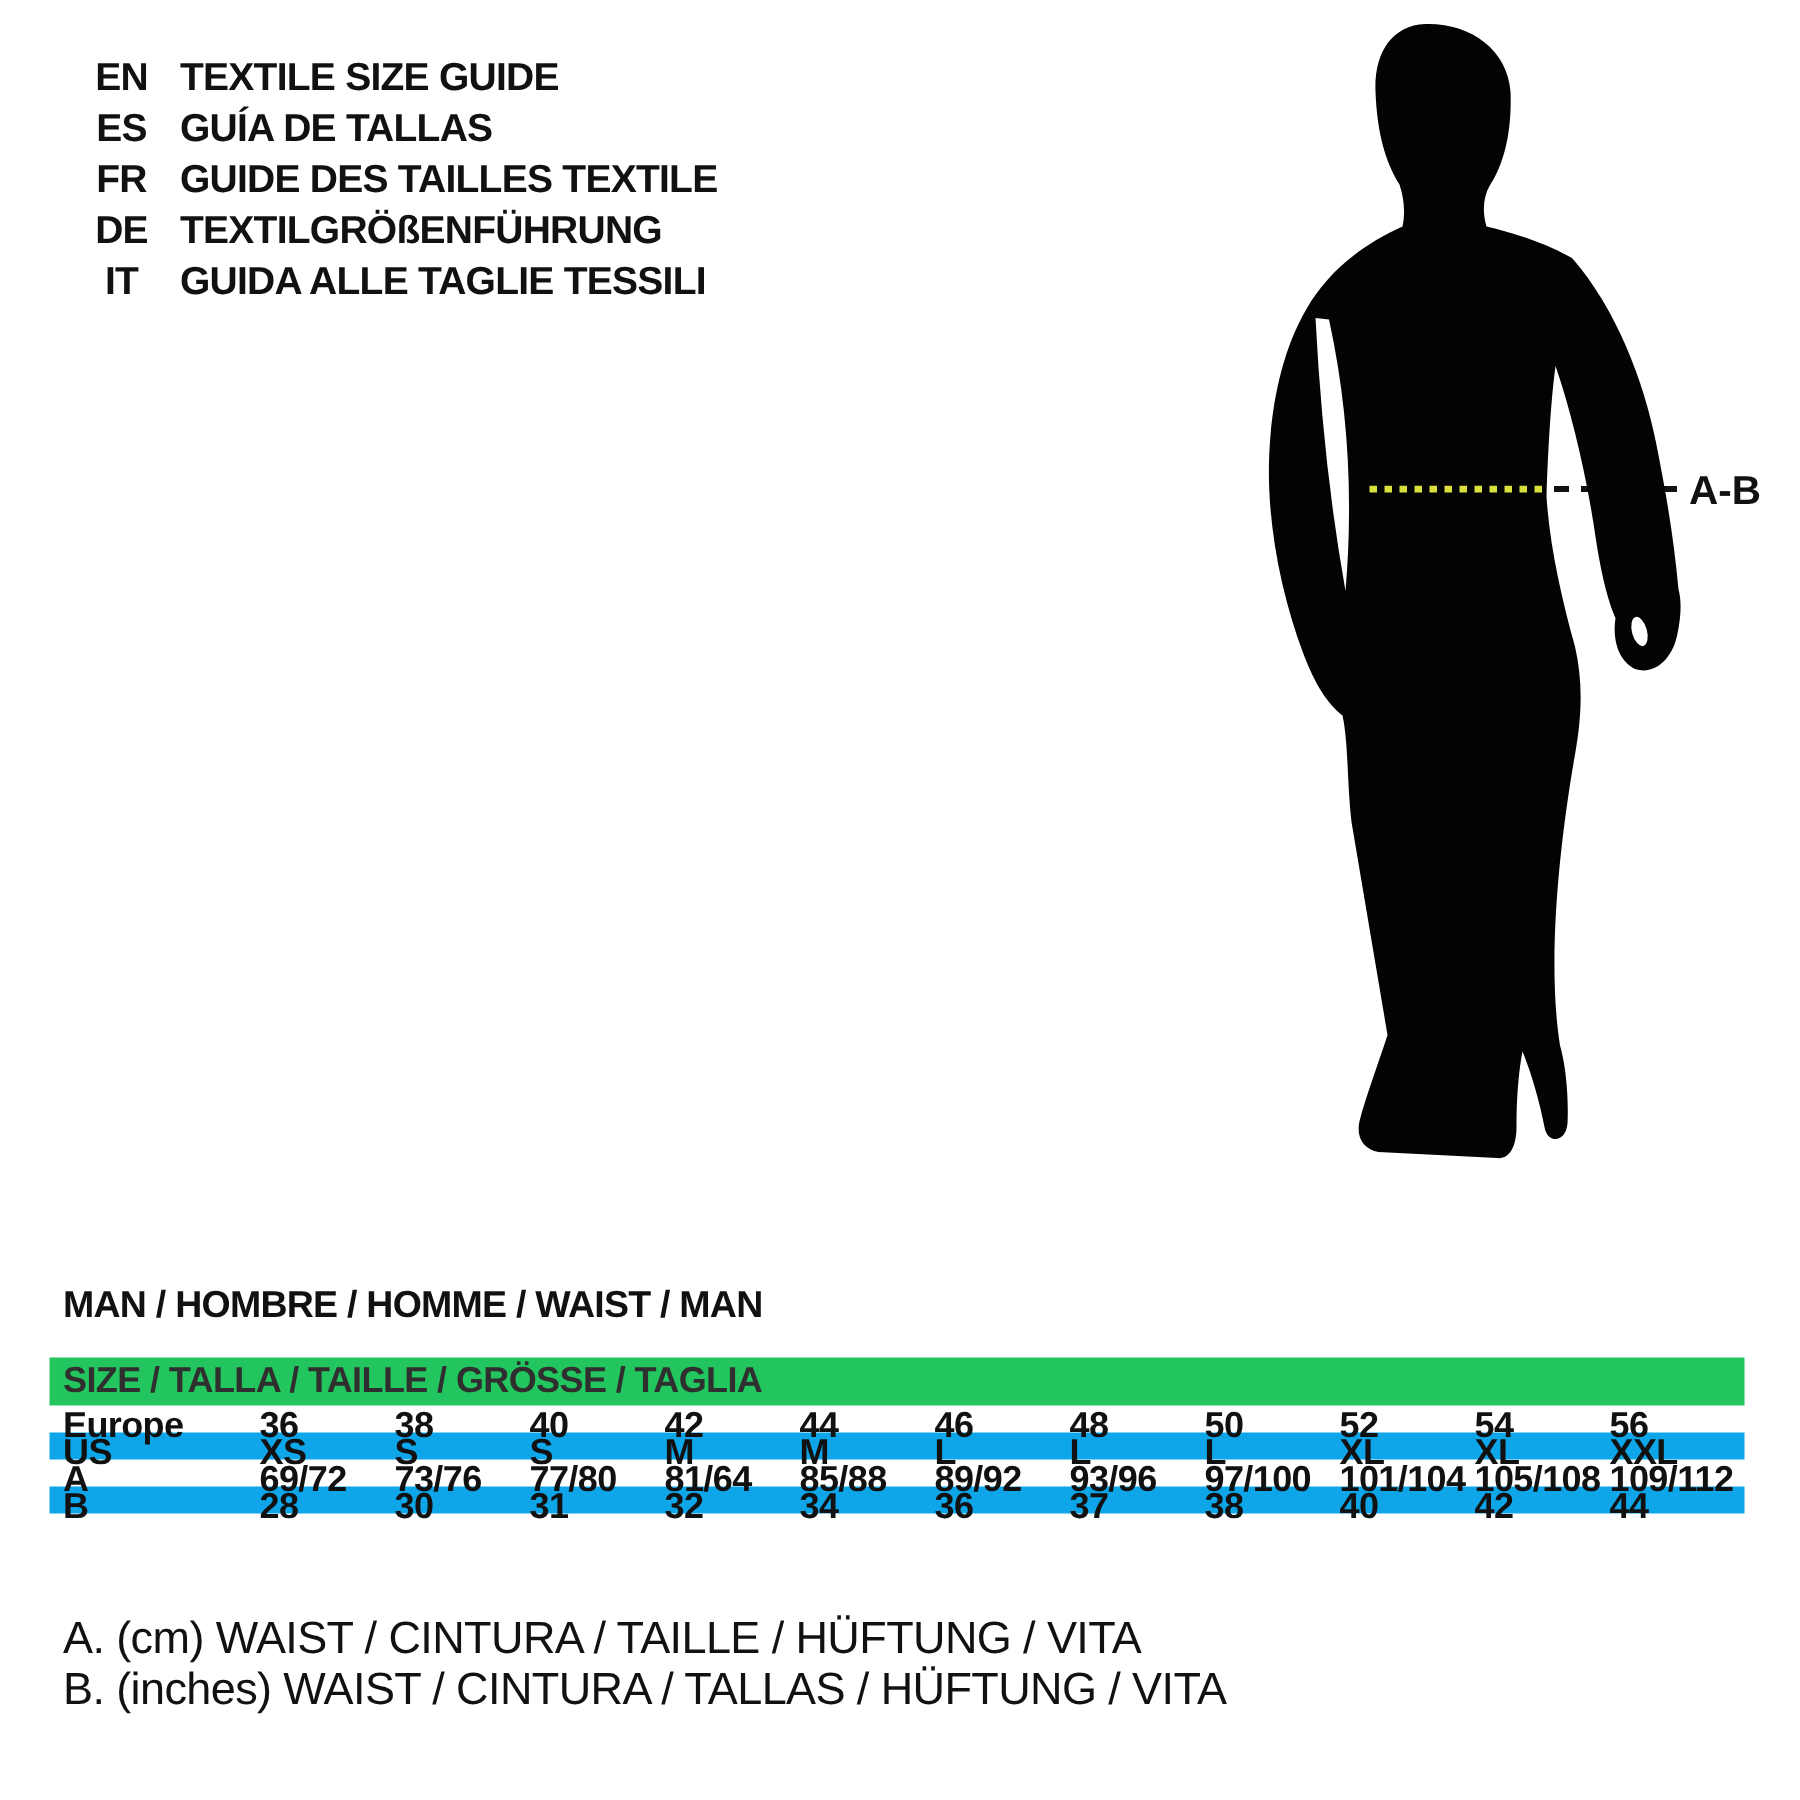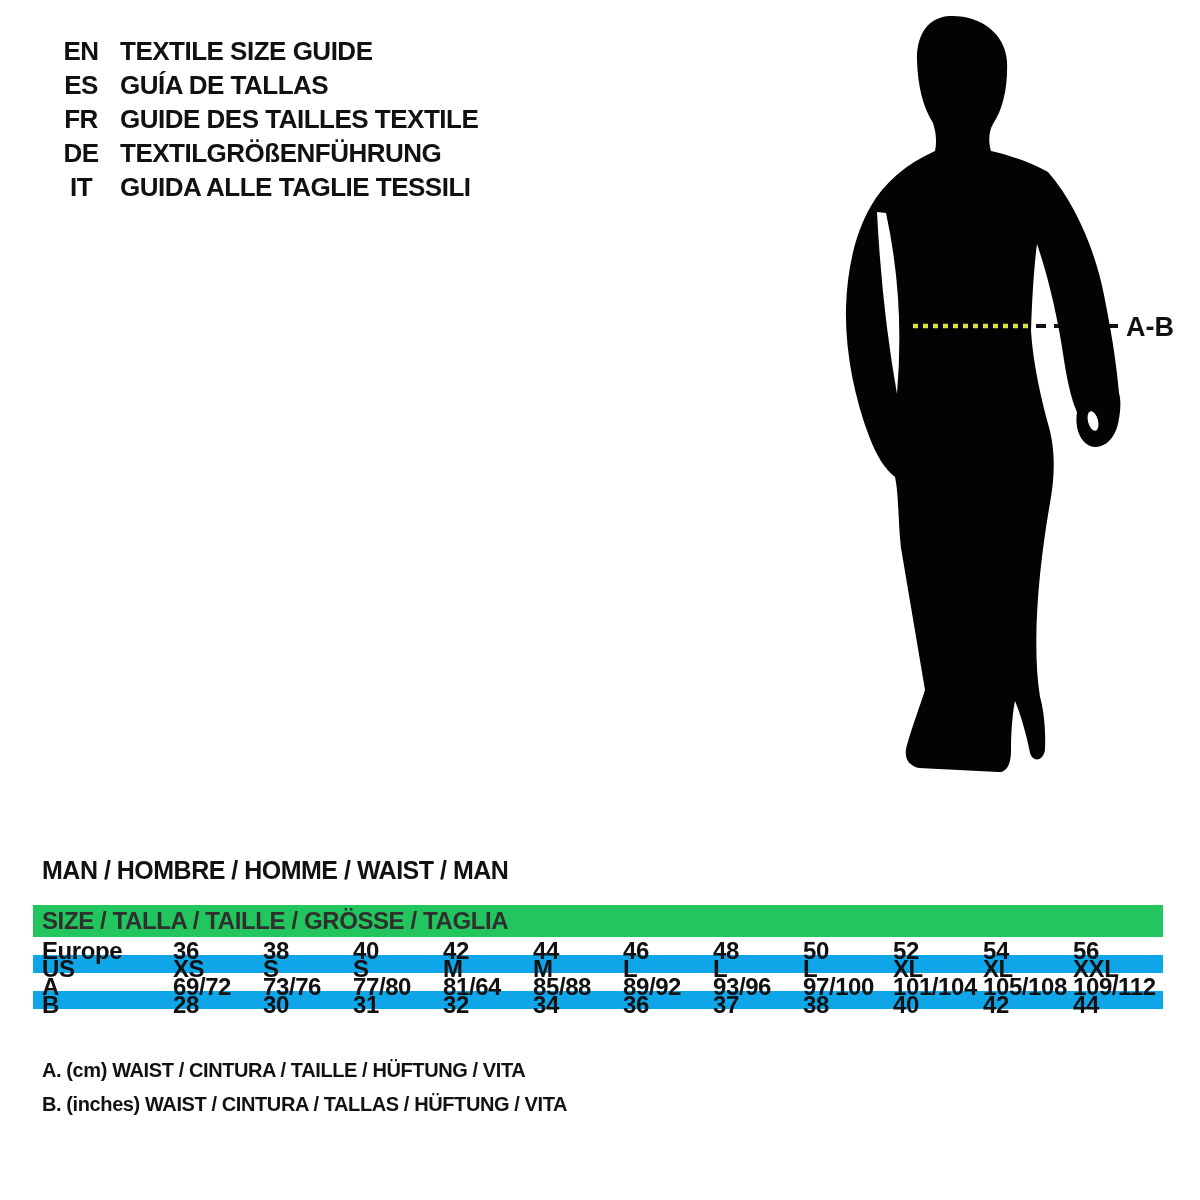--- a/index.html
+++ b/index.html
@@ -17,21 +17,21 @@
   
   .figure-svg { position:absolute; left:0; top:0; width:1200px; height:1200px; }
   
   .size-table { position:absolute; left:33px; top:905px; width:1130px; font-weight:bold; font-size:24px; letter-spacing:-0.4px; }
   .t-header { height:32px; background:#22c55e; color:#2f2f2f; display:flex; align-items:center; padding-left:9px; }
   .t-row { display:grid; grid-template-columns:140px repeat(11, 1fr); height:18px; align-items:center; }
   .t-row.alt { background:#0ea5e9; }
   .t-label { padding-left:9px; }
   .t-cell { }
   
-  .notes { position:absolute; left:42px; top:1053px; font-weight:bold; font-size:20px; letter-spacing:-0.4px; }
+  .notes { position:absolute; left:42px; top:1076px; font-weight:normal; font-size:30px; letter-spacing:-0.4px; }
   .note-line { height:34px; display:flex; align-items:center; white-space:nowrap; }
 </style>
 </head>
 <body>
 
 <div class="page">
 
   <div class="lang-list">
       <div class="lang-row">
         <span class="lang-code">EN</span>

